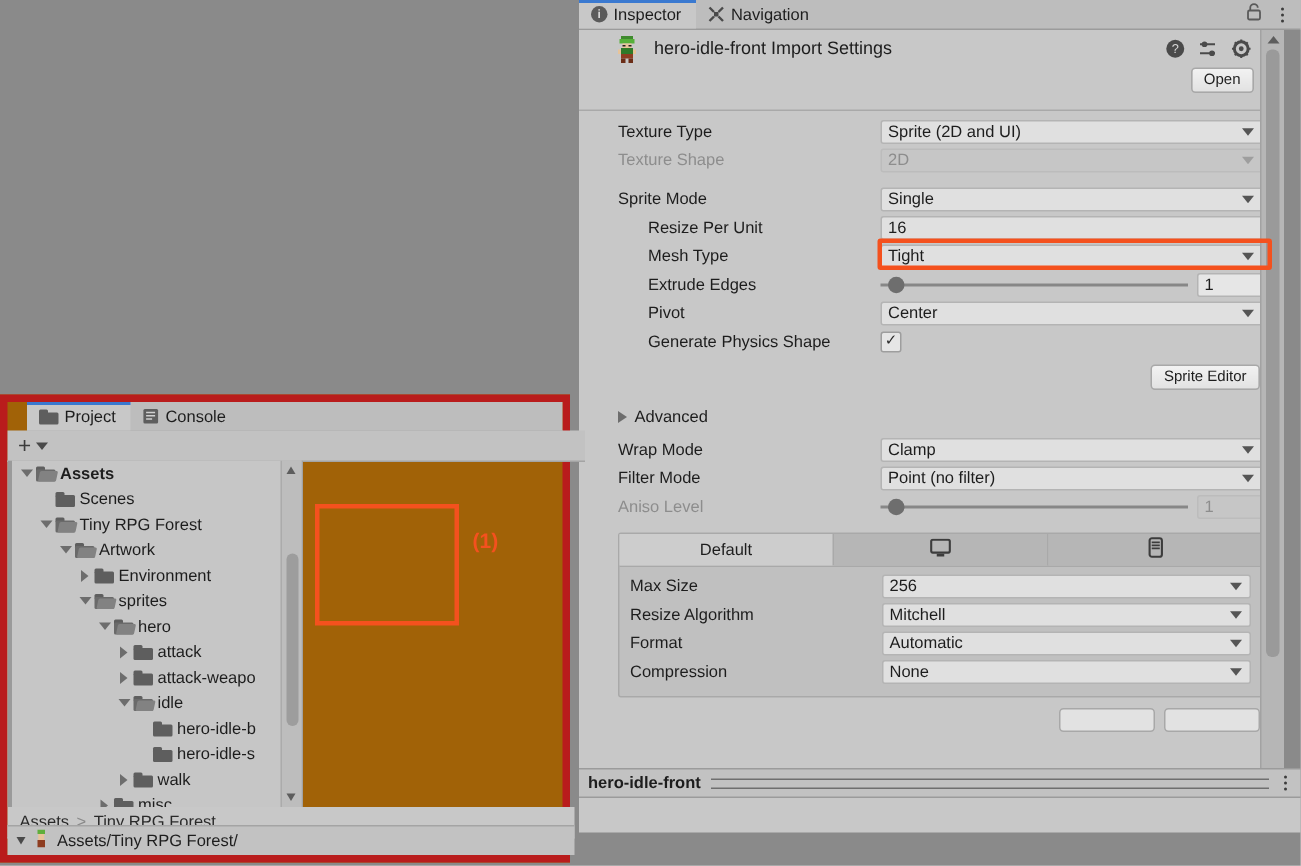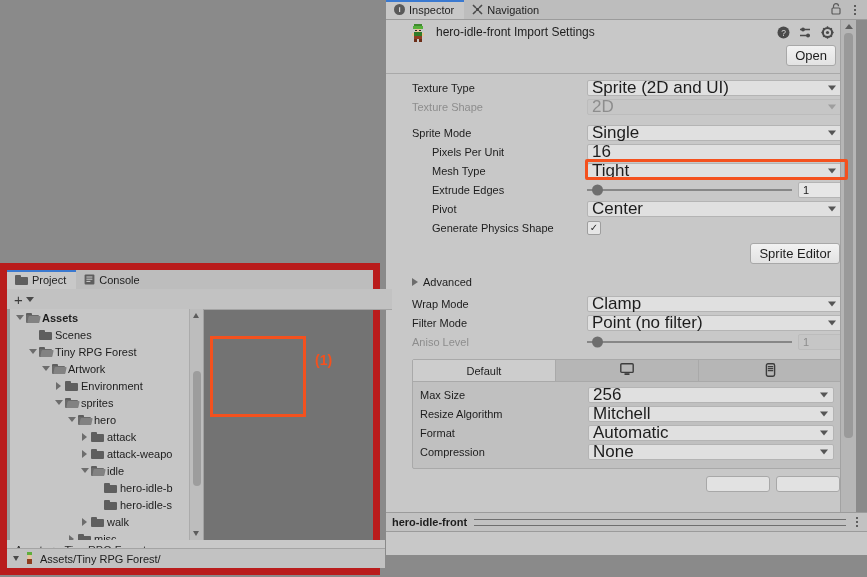--- a/index.html
+++ b/index.html
@@ -32,34 +32,34 @@
     background:#3a79d0;
   }
   .tab .tabicon{display:inline-flex;align-items:center;}
 
   .row{display:flex;align-items:center;height:18px;margin-bottom:1px;}
   .row .lbl{font-size:11px;color:#1d1d1d;white-space:nowrap;}
   .row .lbl.dim{color:#8d8d8d;}
   .field{
     flex:1;height:16px;background:#e0e0e0;border:1px solid #b4b4b4;
     border-radius:2px;display:flex;align-items:center;
-    padding:0 4px;font-size:17px;color:#1d1d1d;position:relative;
+    padding:0 4px;font-size:11px;color:#1d1d1d;position:relative;
     box-sizing:border-box;
   }
   .field.dim{background:#c6c6c6;border-color:#bcbcbc;color:#8d8d8d;}
   .field .caret{
     position:absolute;right:5px;top:50%;transform:translateY(-50%);
     width:0;height:0;border-left:4px solid transparent;border-right:4px solid transparent;
     border-top:5px solid #555;
   }
   .field.dim .caret{border-top-color:#9e9e9e;}
   .btn{
     background:linear-gradient(#f2f2f2,#e2e2e2);
     border:1px solid #a8a8a8;border-radius:3px;
-    font-size:13px;color:#1d1d1d;padding:2px 8px;
+    font-size:10px;color:#1d1d1d;padding:2px 8px;
     display:inline-flex;align-items:center;justify-content:center;
   }
   .chk{
     width:12px;height:12px;background:#e6e6e6;border:1px solid #9e9e9e;
     border-radius:2px;display:inline-flex;align-items:center;justify-content:center;
     font-size:10px;color:#2a2a2a;line-height:1;
   }
   .slider{flex:1;display:flex;align-items:center;position:relative;height:16px;}
   .slider .track{position:absolute;left:0;right:0;top:50%;height:2px;background:#878787;transform:translateY(-50%);}
   .slider .knob{position:absolute;left:5px;width:11px;height:11px;border-radius:50%;background:#6e6e6e;top:50%;transform:translateY(-50%);}
@@ -117,21 +117,21 @@
     position:absolute;left:0;bottom:23px;width:481px;height:20px;background:#c2c2c2;
     border-top:1px solid #9b9b9b;border-bottom:1px solid #9b9b9b;
     display:flex;align-items:center;padding:0 6px;box-sizing:border-box;gap:7px;
   }
   #insp-foot .ttl{font-size:11px;font-weight:bold;color:#1d1d1d;white-space:nowrap;}
   #insp-foot .rule{flex:1;height:5px;border-top:1px solid #6f6f6f;border-bottom:1px solid #6f6f6f;}
   .kebab{display:flex;flex-direction:column;gap:2px;align-items:center;padding:0 3px;}
   .kebab i{width:2px;height:2px;background:#3c3c3c;border-radius:50%;display:block;}
 
   
-  #project{left:0;top:263px;width:380px;height:312px;background:#737373;border:7px solid #b91c1c;box-sizing:border-box;}
+  #project{left:0;top:263px;width:380px;height:312px;background:#a16207;border:5px solid #b91c1c;box-sizing:border-box;padding-left:13px;}
   #proj-toolbar{position:absolute;left:0;top:19px;width:378px;height:20px;background:#c2c2c2;border-bottom:1px solid #a4a4a4;display:flex;align-items:center;padding-left:7px;gap:3px;}
   .plus{font-size:15px;color:#3c3c3c;line-height:1;}
   .cdn{width:0;height:0;border-left:4px solid transparent;border-right:4px solid transparent;border-top:5px solid #4a4a4a;}
 
   #proj-split{position:absolute;left:0;top:39px;width:378px;height:252px;display:flex;flex-direction:column;}
   #tree{width:196px;background:#c6c6c6;position:relative;overflow:hidden;border-right:1px solid #a2a2a2;}
   #tree .leftbar{position:absolute;left:0;top:0;width:3px;height:100%;background:#9a9a9a;}
   .tnode{display:flex;align-items:center;height:17px;font-size:11px;color:#1d1d1d;white-space:nowrap;position:relative;}
   .tnode.sel{background:#b0b0b0;}
   .tnode .tw{width:13px;display:inline-flex;justify-content:center;align-items:center;flex:0 0 auto;}
@@ -278,21 +278,21 @@
       <div class="row">
         <span class="lbl lblw">Sprite Mode</span>
         <span class="field">
           <span>Single</span>
           <span class="caret"></span>
         </span>
       </div>
 
       <div class="row">
         <span style="width:20px;flex:0 0 auto"></span>
-        <span class="lbl lblw-ind">Pixels Per Unit</span>
+        <span class="lbl lblw-ind">Resize Per Unit</span>
         <span class="field">
           <span>16</span>
         </span>
       </div>
 
       <div class="row">
         <span style="width:20px;flex:0 0 auto"></span>
         <span class="lbl lblw-ind">Mesh Type</span>
         <span class="field">
           <span>Tight</span>

